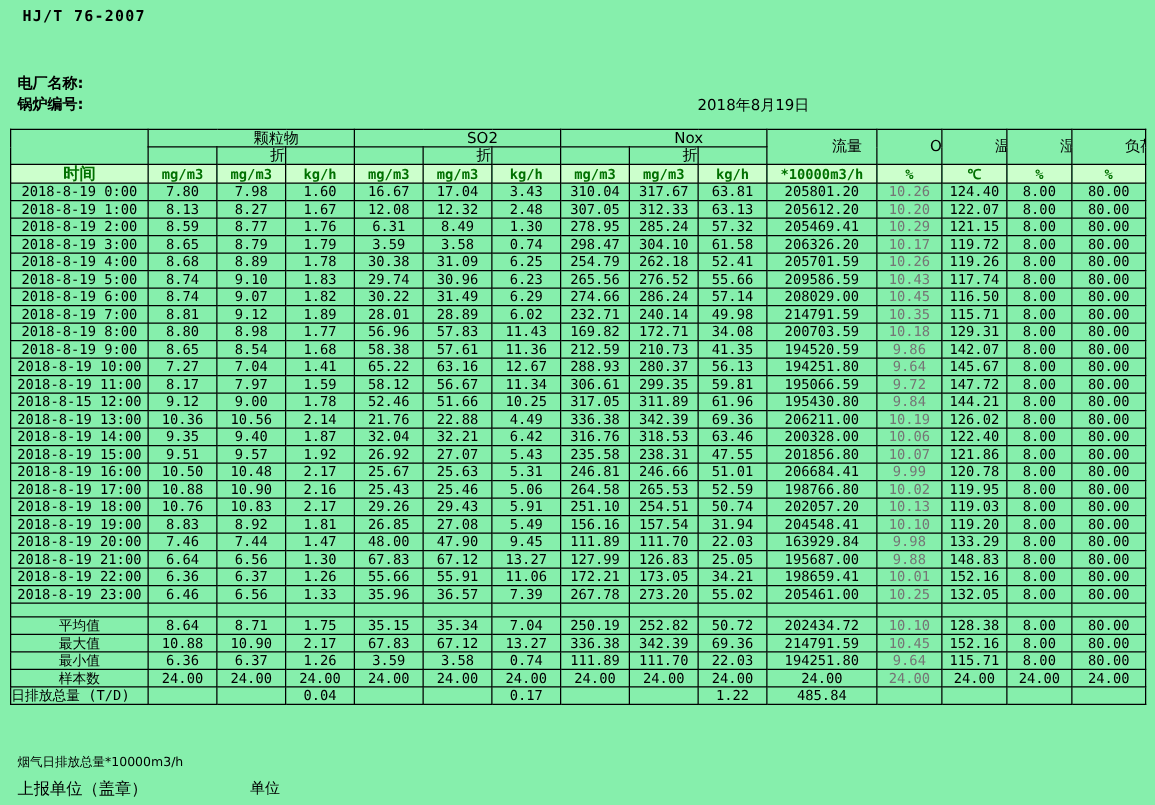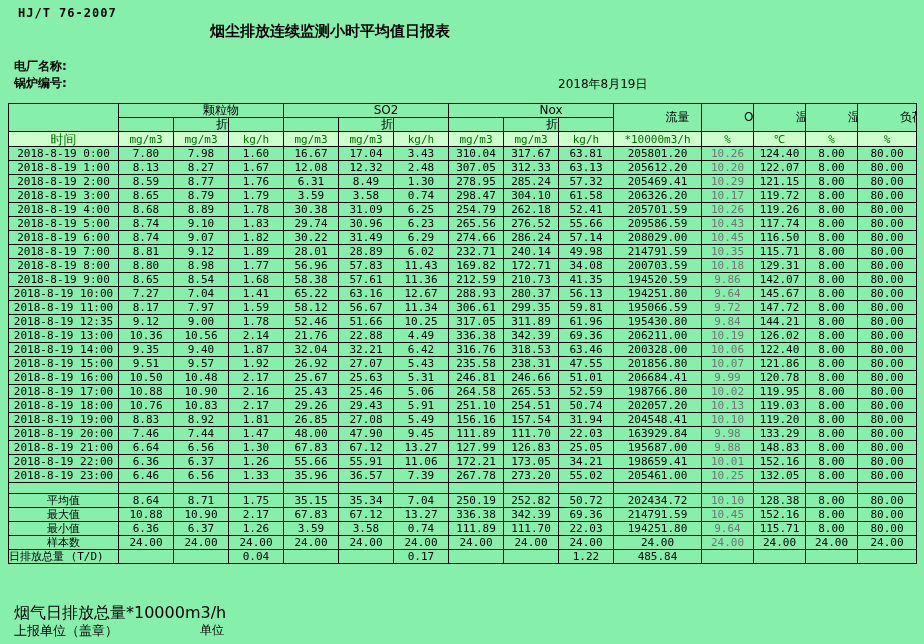--- a/index.html
+++ b/index.html
@@ -12,39 +12,38 @@
   .lbl{position:absolute;font-weight:bold;font-size:12px;}
   .plant{left:14px;top:58px;}
   .boiler{left:14px;top:75px;}
   .date{position:absolute;left:558px;top:76px;font-size:12px;}
   table.rep{position:absolute;left:8px;top:103px;width:908px;
             border-collapse:collapse;table-layout:fixed;}
   table.rep td{border:1px solid #000;font-family:"DejaVu Sans Mono",monospace;
                font-size:11px;line-height:13px;height:13px;padding:0 2px;
                text-align:center;white-space:nowrap;overflow:hidden;}
   tr.h td{font-family:"DejaVu Sans",sans-serif;font-size:12px;height:12px;line-height:13px;padding-left:42px;}
-  tr.g td{background:#ccffcc;color:#007000;font-weight:normal;height:14px;margin-left:38px;}
+  tr.g td{background:#ccffcc;color:#007000;font-weight:bold;height:14px;margin-left:38px;}
   tr.g td.time-h{font-family:"DejaVu Sans",sans-serif;font-size:13px;}
   td.t{text-align:right;padding-right:5px;}
   td.flow{text-align:right;padding-right:9px;margin-top:40px;}
   td.o2{color:#757575;}
   tr.spacer td{height:10px;line-height:10px;}
   td.sl{border-left:none;text-align:right;padding-right:4px;
         font-family:"DejaVu Sans",sans-serif;font-size:12px;}
   td.sl.left{text-align:left;padding-left:0;}
-  .fnote{position:absolute;left:14px;top:603px;font-size:16px;}
+  .fnote{position:absolute;left:14px;top:603px;font-size:10px;}
   .freport{position:absolute;left:14px;top:622px;font-size:13px;}
   .funit{position:absolute;left:200px;top:622px;font-size:12px;}
 </style>
 </head>
 <body>
 
 <div class="page">
   <div class="std">HJ/T  76-2007</div>
-  <div class="title">烟尘排放连续监测小时平均值日报表</div>
   <div class="lbl plant">电厂名称:</div>
   <div class="lbl boiler">锅炉编号:</div>
   <div class="date">2018年8月19日</div>
 
   <table class="rep">
     <colgroup>
       <col style="width:110px">
       <col style="width:55px">
         <col style="width:55px">
         <col style="width:55px">
@@ -300,21 +299,21 @@
           <td>306.61</td>
           <td>299.35</td>
           <td>59.81</td>
           <td class="flow">195066.59</td>
           <td class="o2">9.72</td>
           <td>147.72</td>
           <td>8.00</td>
           <td>80.00</td>
         </tr>
         <tr>
-          <td class="t">2018-8-19 12:35</td>
+          <td class="t">2018-8-15 12:00</td>
           <td>9.12</td>
           <td>9.00</td>
           <td>1.78</td>
           <td>52.46</td>
           <td>51.66</td>
           <td>10.25</td>
           <td>317.05</td>
           <td>311.89</td>
           <td>61.96</td>
           <td class="flow">195430.80</td>

